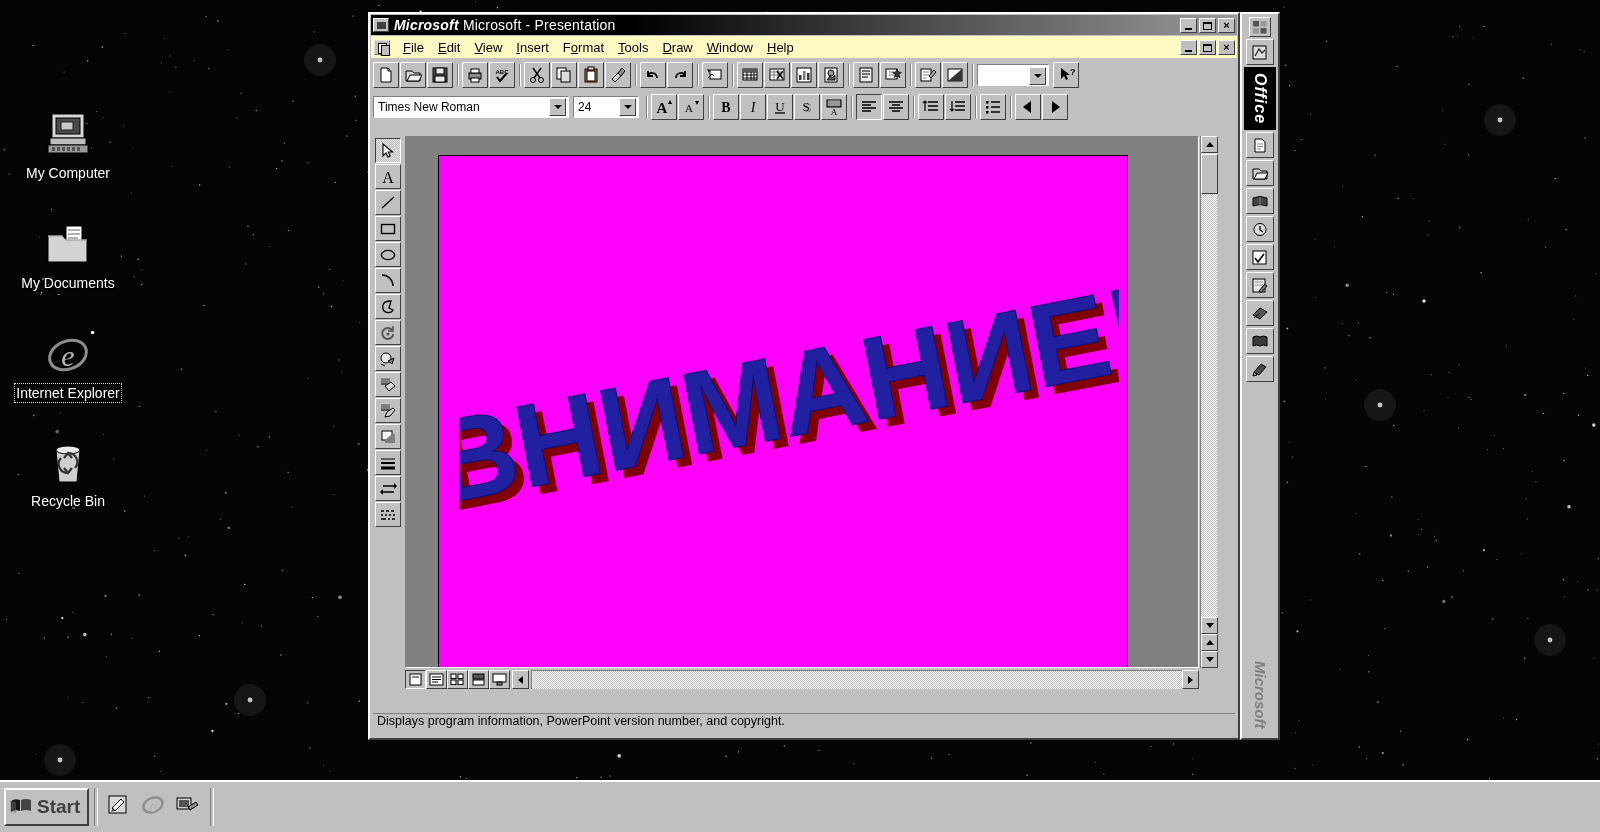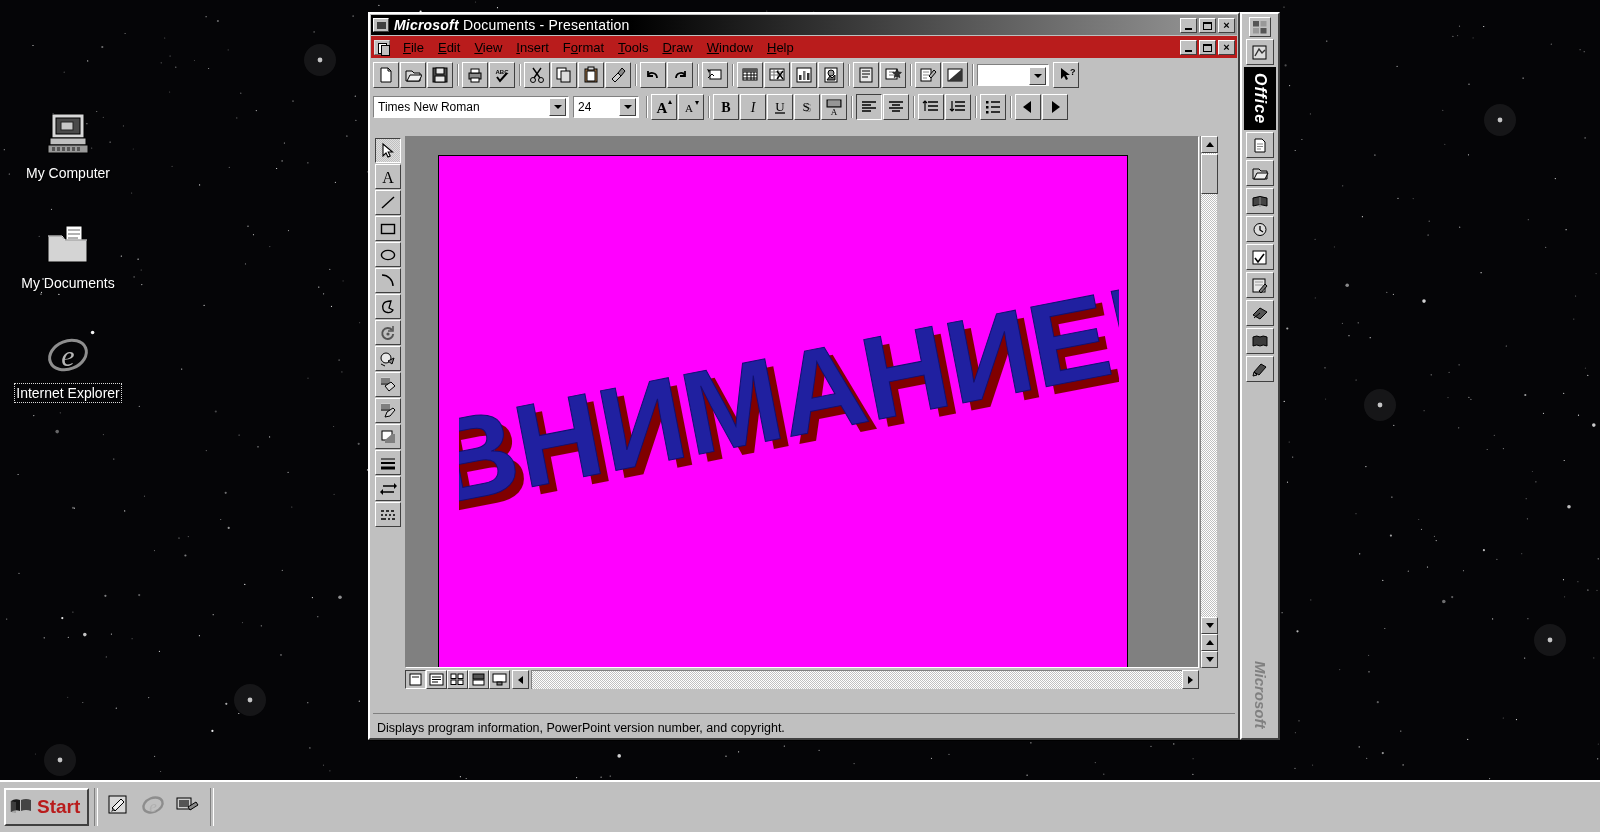--- a/index.html
+++ b/index.html
@@ -82,21 +82,21 @@
   }
   .wbtn span{ display:block; line-height:1; font-family:"Liberation Sans",sans-serif; }
   .wbtn.min span{ border-bottom:2px solid #000; width:7px; margin-bottom:2px;}
   .wbtn.max span{ width:9px;height:8px;border:1px solid #000;border-top-width:2px; margin-bottom:2px;}
   .wbtn.cls span{ font-size:11px; font-weight:bold; margin-bottom:1px; font-family:"Liberation Sans",sans-serif;}
 
   
   #menubar {
     height:22px; margin:1px 1px 0 1px;
     display:flex; align-items:center;
-    background:#b91c1c;
+    background:#fef9c3;
   }
   #menubar .docicon{
     width:16px;height:15px;margin:0 6px 0 3px;background:#c0c0c0;position:relative;flex:0 0 auto;
     border-top:1px solid #dfdfdf;border-left:1px solid #dfdfdf;
     border-right:1px solid #707070;border-bottom:1px solid #707070;
   }
   #menubar .docicon::before{content:"";position:absolute;left:3px;top:2px;width:7px;height:9px;border:1px solid #000;background:#fff;}
   #menubar .docicon::after{content:"";position:absolute;left:6px;top:4px;width:7px;height:9px;border:1px solid #000;background:#c0c0c0;}
   .menu-item{
     font-size:13px; color:#000; padding:2px 7px; cursor:default; white-space:nowrap;
@@ -231,21 +231,21 @@
     border-right:1px solid #404040;border-bottom:1px solid #404040;
     display:flex;align-items:center;justify-content:center;
   }
   .hsb i{display:block;width:0;height:0;}
   .hsb.left i{border-top:4px solid transparent;border-bottom:4px solid transparent;border-right:5px solid #000;}
   .hsb.right i{border-top:4px solid transparent;border-bottom:4px solid transparent;border-left:5px solid #000;}
 
   
   #statusbar{
     position:absolute;left:3px;right:3px;bottom:3px;height:22px;
-    background:#c0c0c0; display:flex; align-items:flex-end;
+    background:#c0c0c0; display:flex; align-items:flex-start;
     border-top:1px solid #808080;
   }
   #statusbar .stxt{ font-size:12.5px; color:#000; padding-left:4px; }
 
   
   #officebar{
     position:absolute; left:1240px; top:12px; width:40px; height:728px;
     background:#c0c0c0;
     border-top:2px solid #ffffff;border-left:2px solid #ffffff;
     border-right:2px solid #404040;border-bottom:2px solid #404040;
@@ -284,21 +284,21 @@
     position:absolute;left:0;bottom:0;width:1600px;height:52px;
     background:#c0c0c0;
     border-top:2px solid #ffffff;
     display:flex; align-items:center; padding:0 4px;
   }
   #startbtn{
     height:38px; min-width:78px; background:#c0c0c0;
     border-top:2px solid #ffffff;border-left:2px solid #ffffff;
     border-right:2px solid #404040;border-bottom:2px solid #404040;
     display:flex;align-items:center; padding:0 7px 0 4px;
-    font-weight:bold; font-size:19px; color:#b91c1c;
+    font-weight:bold; font-size:19px; color:#404040;
   }
   .tb-sep{ width:4px;height:38px;margin:0 5px; border-left:1px solid #808080;border-right:1px solid #ffffff;}
   .qlbtn{
     width:32px;height:34px;display:flex;align-items:center;justify-content:center;
     margin-right:2px;
   }
 </style>
 </head>
 <body>
 
@@ -1054,27 +1054,38 @@
   <div class="desk-icon selected" style="left:16px; top:330px;">
     <span class="glyph">
       <svg width="52" height="50" viewBox="0 0 52 50">
         <ellipse cx="26" cy="25" rx="19" ry="14" fill="none" stroke="#8e8e8e" stroke-width="3" transform="rotate(-22 26 25)"></ellipse>
         <text x="26" y="36" font-family="Liberation Serif, serif" font-style="italic" font-size="30" fill="#b5b5b5" text-anchor="middle">e</text>
       </svg>
     </span>
     <span class="lbl">Internet Explorer</span>
   </div>
 
+  <div class="desk-icon" style="left:16px; top:438px;">
+    <span class="glyph">
+      <svg width="52" height="50" viewBox="0 0 52 50">
+        <path d="M14 12 L38 12 L35 44 L17 44 Z" fill="#cfcfcf" stroke="#000"></path>
+        <ellipse cx="26" cy="12" rx="12" ry="4" fill="#e8e8e8" stroke="#000"></ellipse>
+        <path d="M22 20 l4 -5 l4 5 M30 30 l-4 5 l-4 -5" fill="none" stroke="#333" stroke-width="2.2"></path>
+        <path d="M26 15 a9 9 0 0 1 7 15 M26 35 a9 9 0 0 1 -7 -15" fill="none" stroke="#333" stroke-width="2.2"></path>
+      </svg>
+    </span>
+    <span class="lbl">Recycle Bin</span>
+  </div>
 </div>
 
 <div id="ppt">
 
   <div id="titlebar">
     <div class="sysicon"></div>
-    <div class="ttxt"><span class="brand">Microsoft</span><span> Documents  -  Presentation</span></div>
+    <div class="ttxt"><span class="brand">Microsoft</span><span> Microsoft  -  Presentation</span></div>
     <div class="wbtns">
       <div class="wbtn min">
           <span></span>
         </div>
       <div class="wbtn max">
           <span></span>
         </div>
       <div class="wbtn cls">
           <span>×</span>
         </div>

